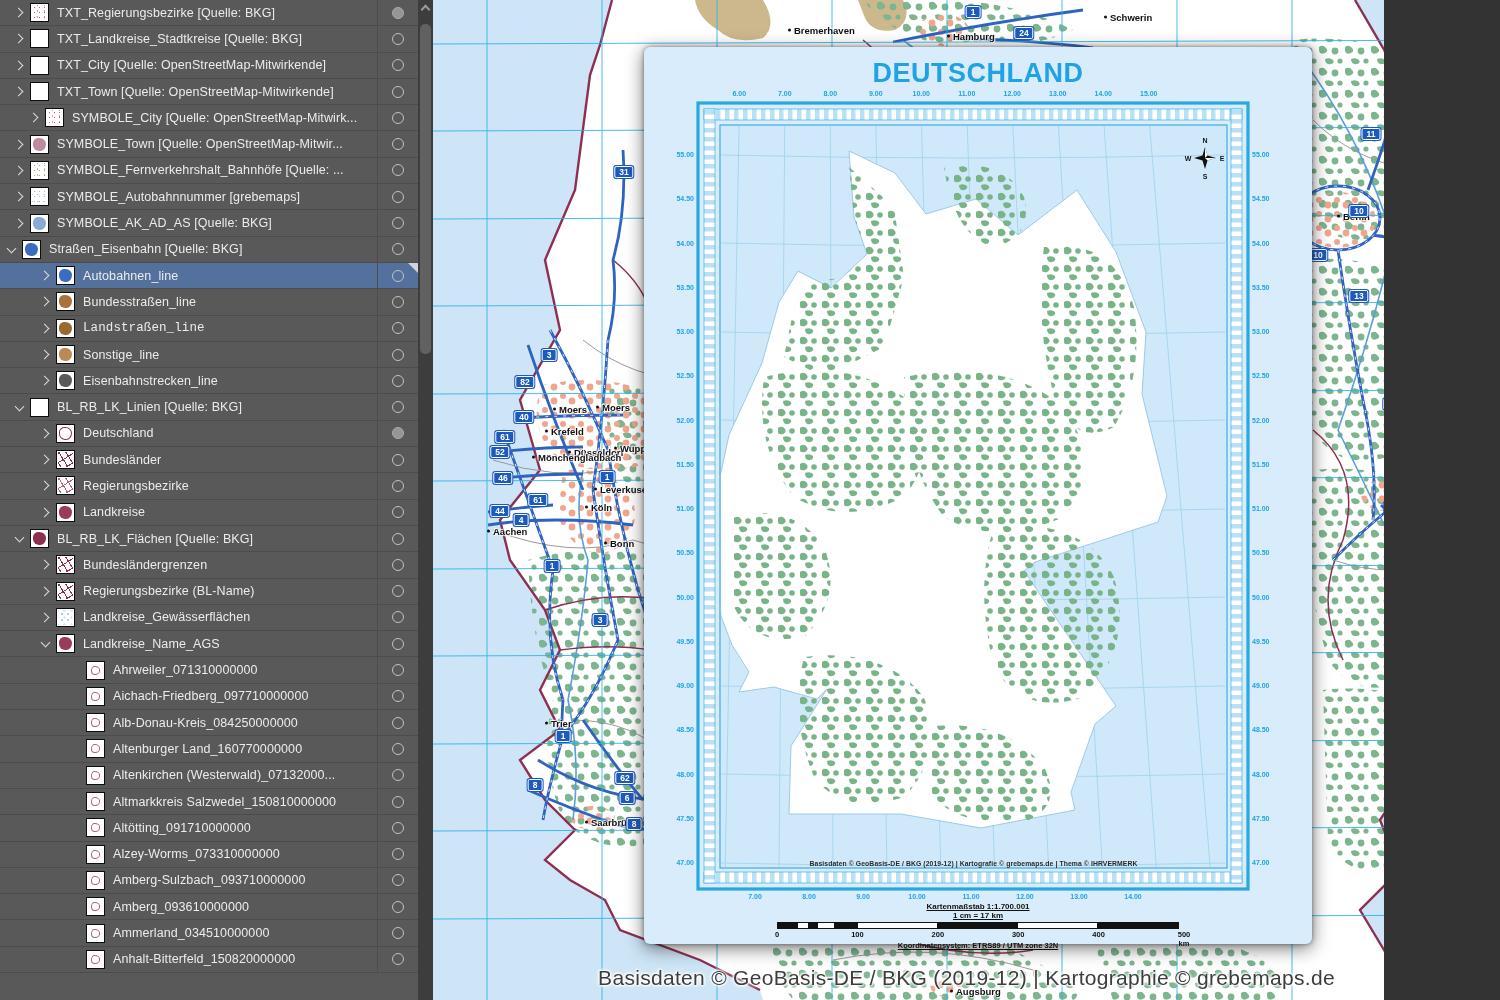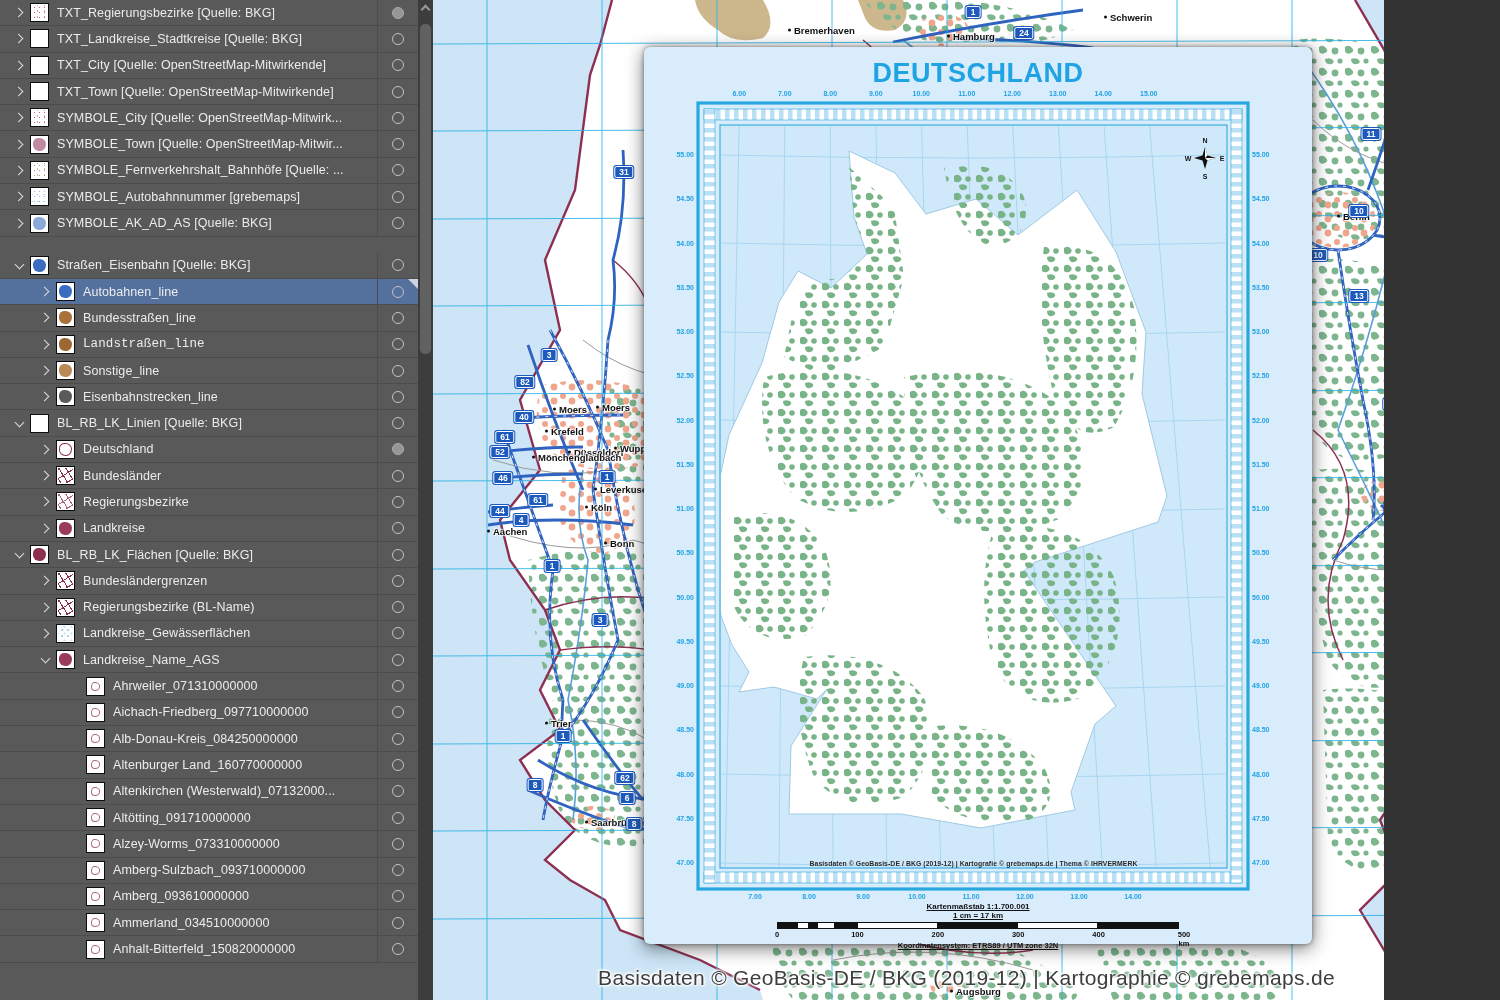--- a/index.html
+++ b/index.html
@@ -129,21 +129,21 @@
         </span>
       </div>
       <div class="row" style="padding-left: 8px;">
         <span class="chev "></span>
         <span class="th blank"></span>
         <span class="lab">TXT_Town [Quelle: OpenStreetMap-Mitwirkende]</span>
         <span class="radiocol">
           <span class="radio"></span>
         </span>
       </div>
-      <div class="row" style="padding-left: 8px;">
+      <div class="row" style="padding-left: 23px;">
         <span class="chev "></span>
         <span class="th pink-specks">
           <i></i>
         </span>
         <span class="lab">SYMBOLE_City [Quelle: OpenStreetMap-Mitwirk...</span>
         <span class="radiocol">
           <span class="radio"></span>
         </span>
       </div>
       <div class="row" style="padding-left: 8px;">
@@ -179,21 +179,21 @@
       <div class="row" style="padding-left: 8px;">
         <span class="chev "></span>
         <span class="th de-bluespeck">
           <i></i>
         </span>
         <span class="lab">SYMBOLE_AK_AD_AS [Quelle: BKG]</span>
         <span class="radiocol">
           <span class="radio"></span>
         </span>
       </div>
-      <div class="row" style="padding-left: 8px; margin-top: 16px;">
+      <div class="row" style="">
         <span class="chev down"></span>
         <span class="th de-blue">
           <i></i>
         </span>
         <span class="lab">Straßen_Eisenbahn [Quelle: BKG]</span>
         <span class="radiocol">
           <span class="radio"></span>
         </span>
       </div>
       <div class="row sel" style="padding-left: 34px;">
@@ -383,20 +383,30 @@
         <span class="radiocol">
           <span class="radio"></span>
         </span>
       </div>
       <div class="row" style="padding-left: 64px;">
         <span class="chev none"></span>
         <span class="th kreis">
           <i></i>
         </span>
         <span class="lab">Altenkirchen (Westerwald)_07132000...</span>
+        <span class="radiocol">
+          <span class="radio"></span>
+        </span>
+      </div>
+      <div class="row" style="padding-left: 64px;">
+        <span class="chev none"></span>
+        <span class="th kreis">
+          <i></i>
+        </span>
+        <span class="lab">Altmarkkreis Salzwedel_150810000000</span>
         <span class="radiocol">
           <span class="radio"></span>
         </span>
       </div>
       <div class="row" style="padding-left: 64px;">
         <span class="chev none"></span>
         <span class="th kreis">
           <i></i>
         </span>
         <span class="lab">Altötting_091710000000</span>

